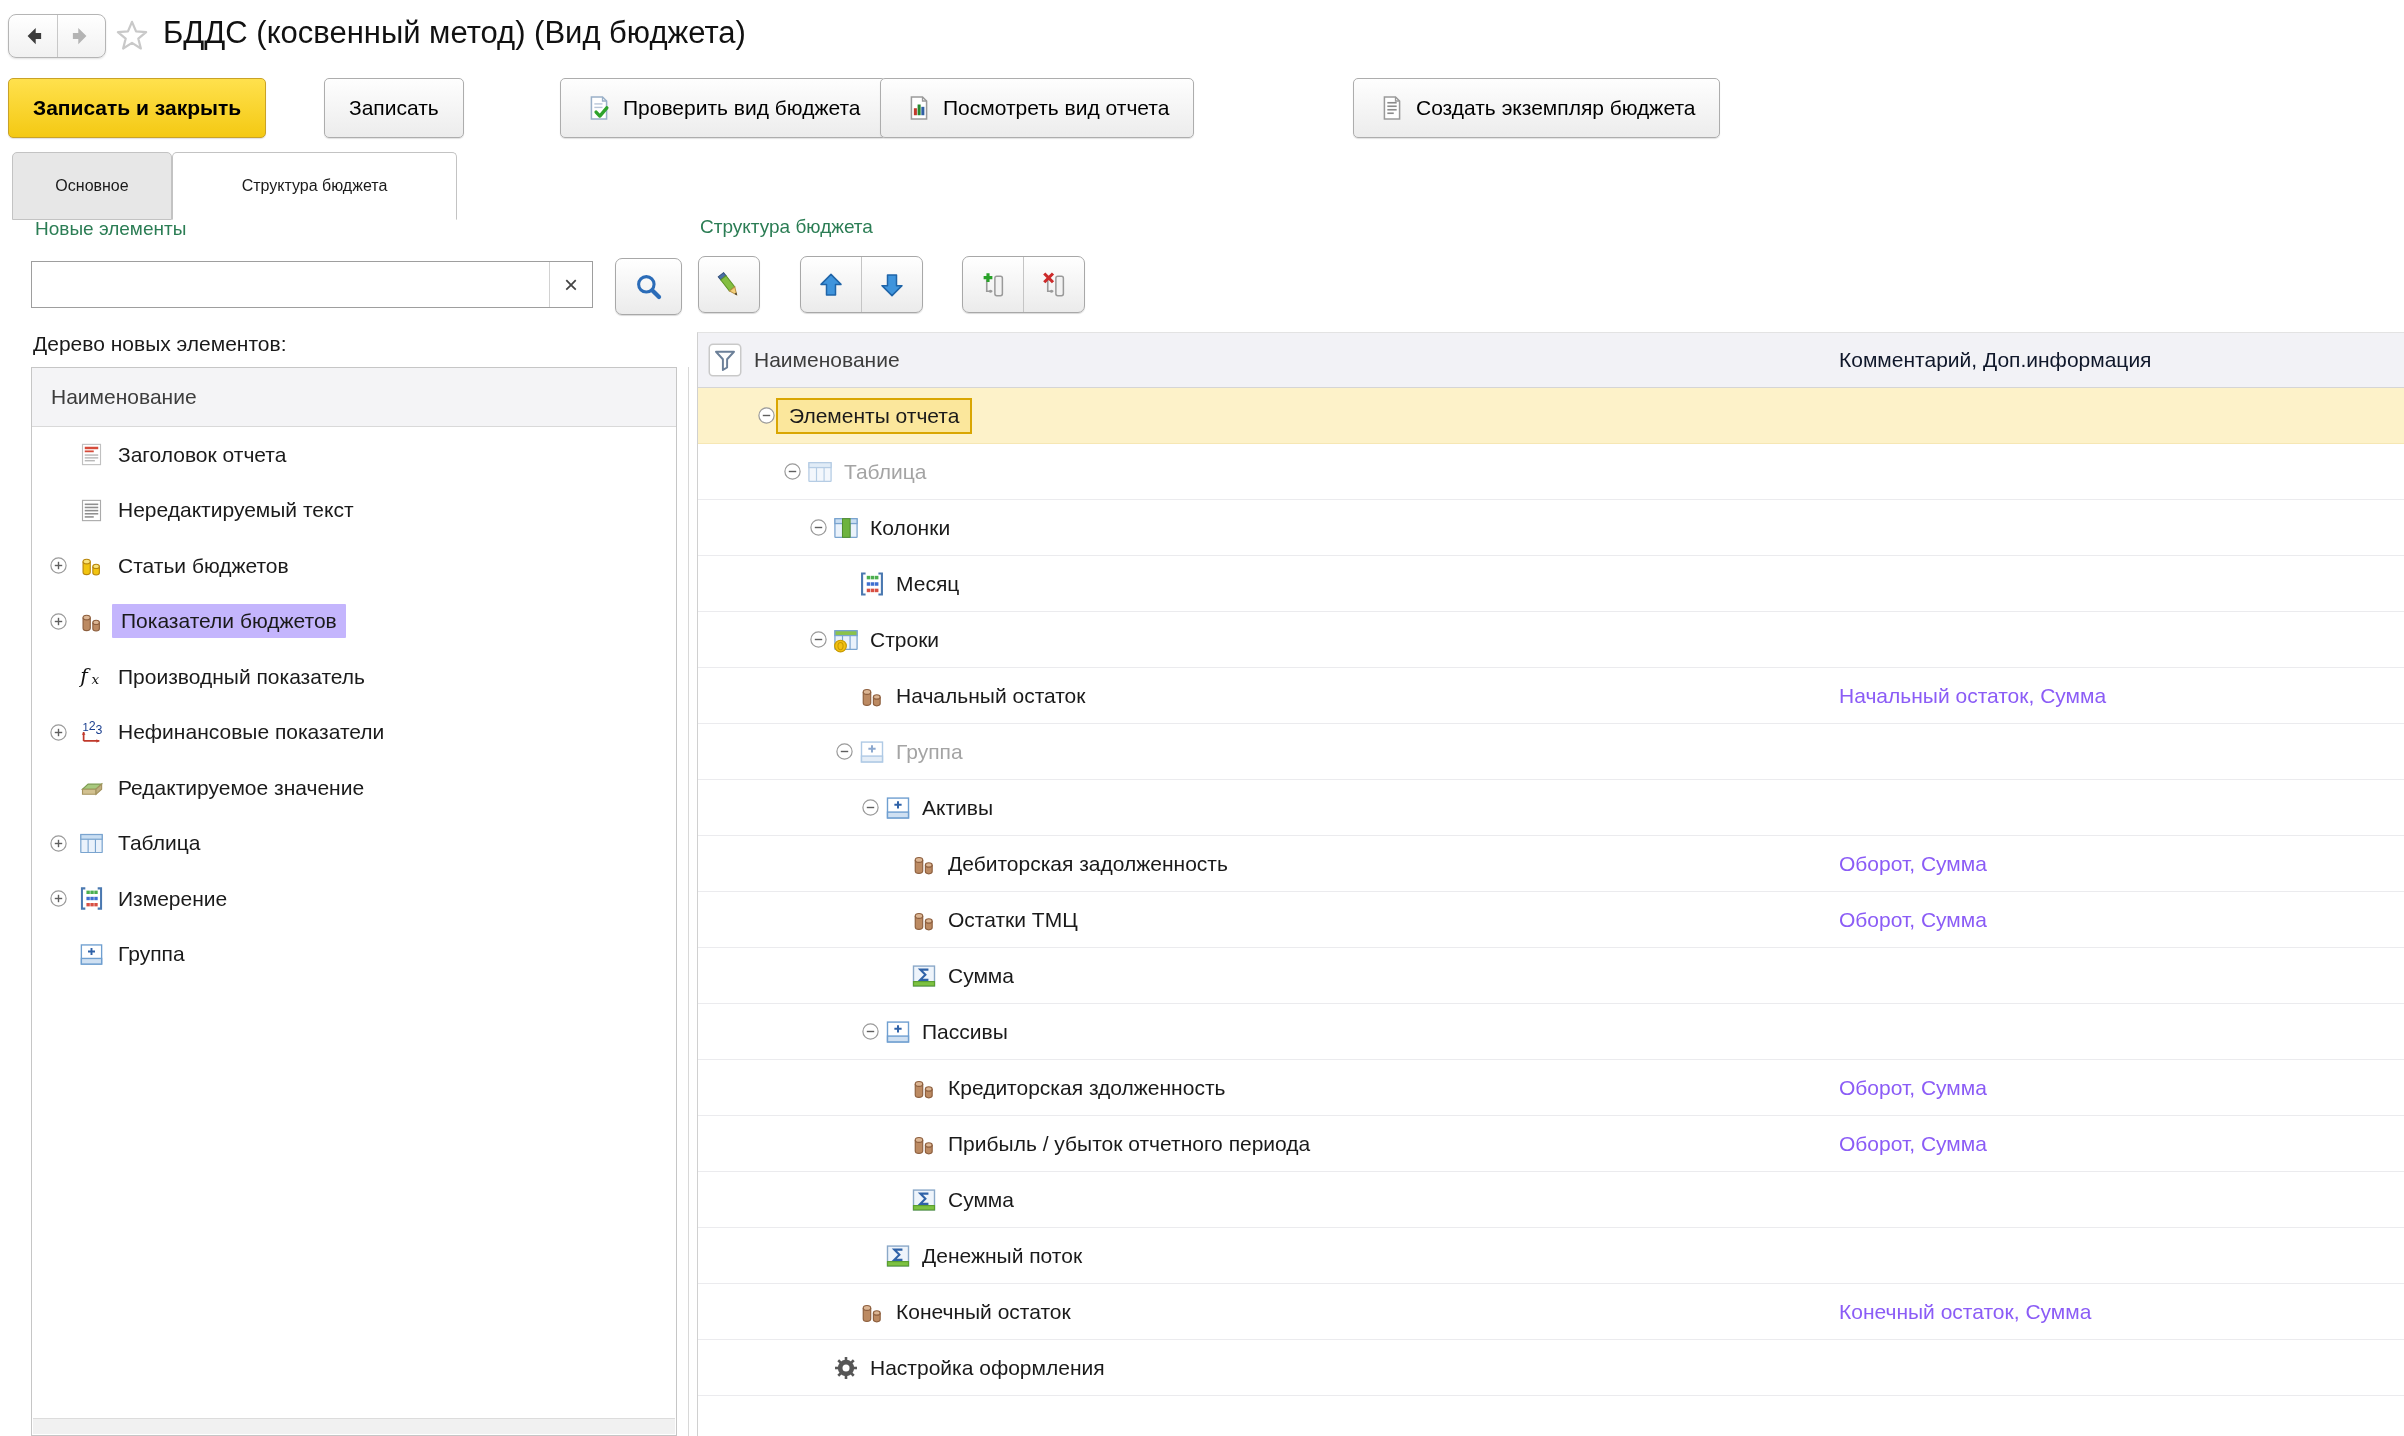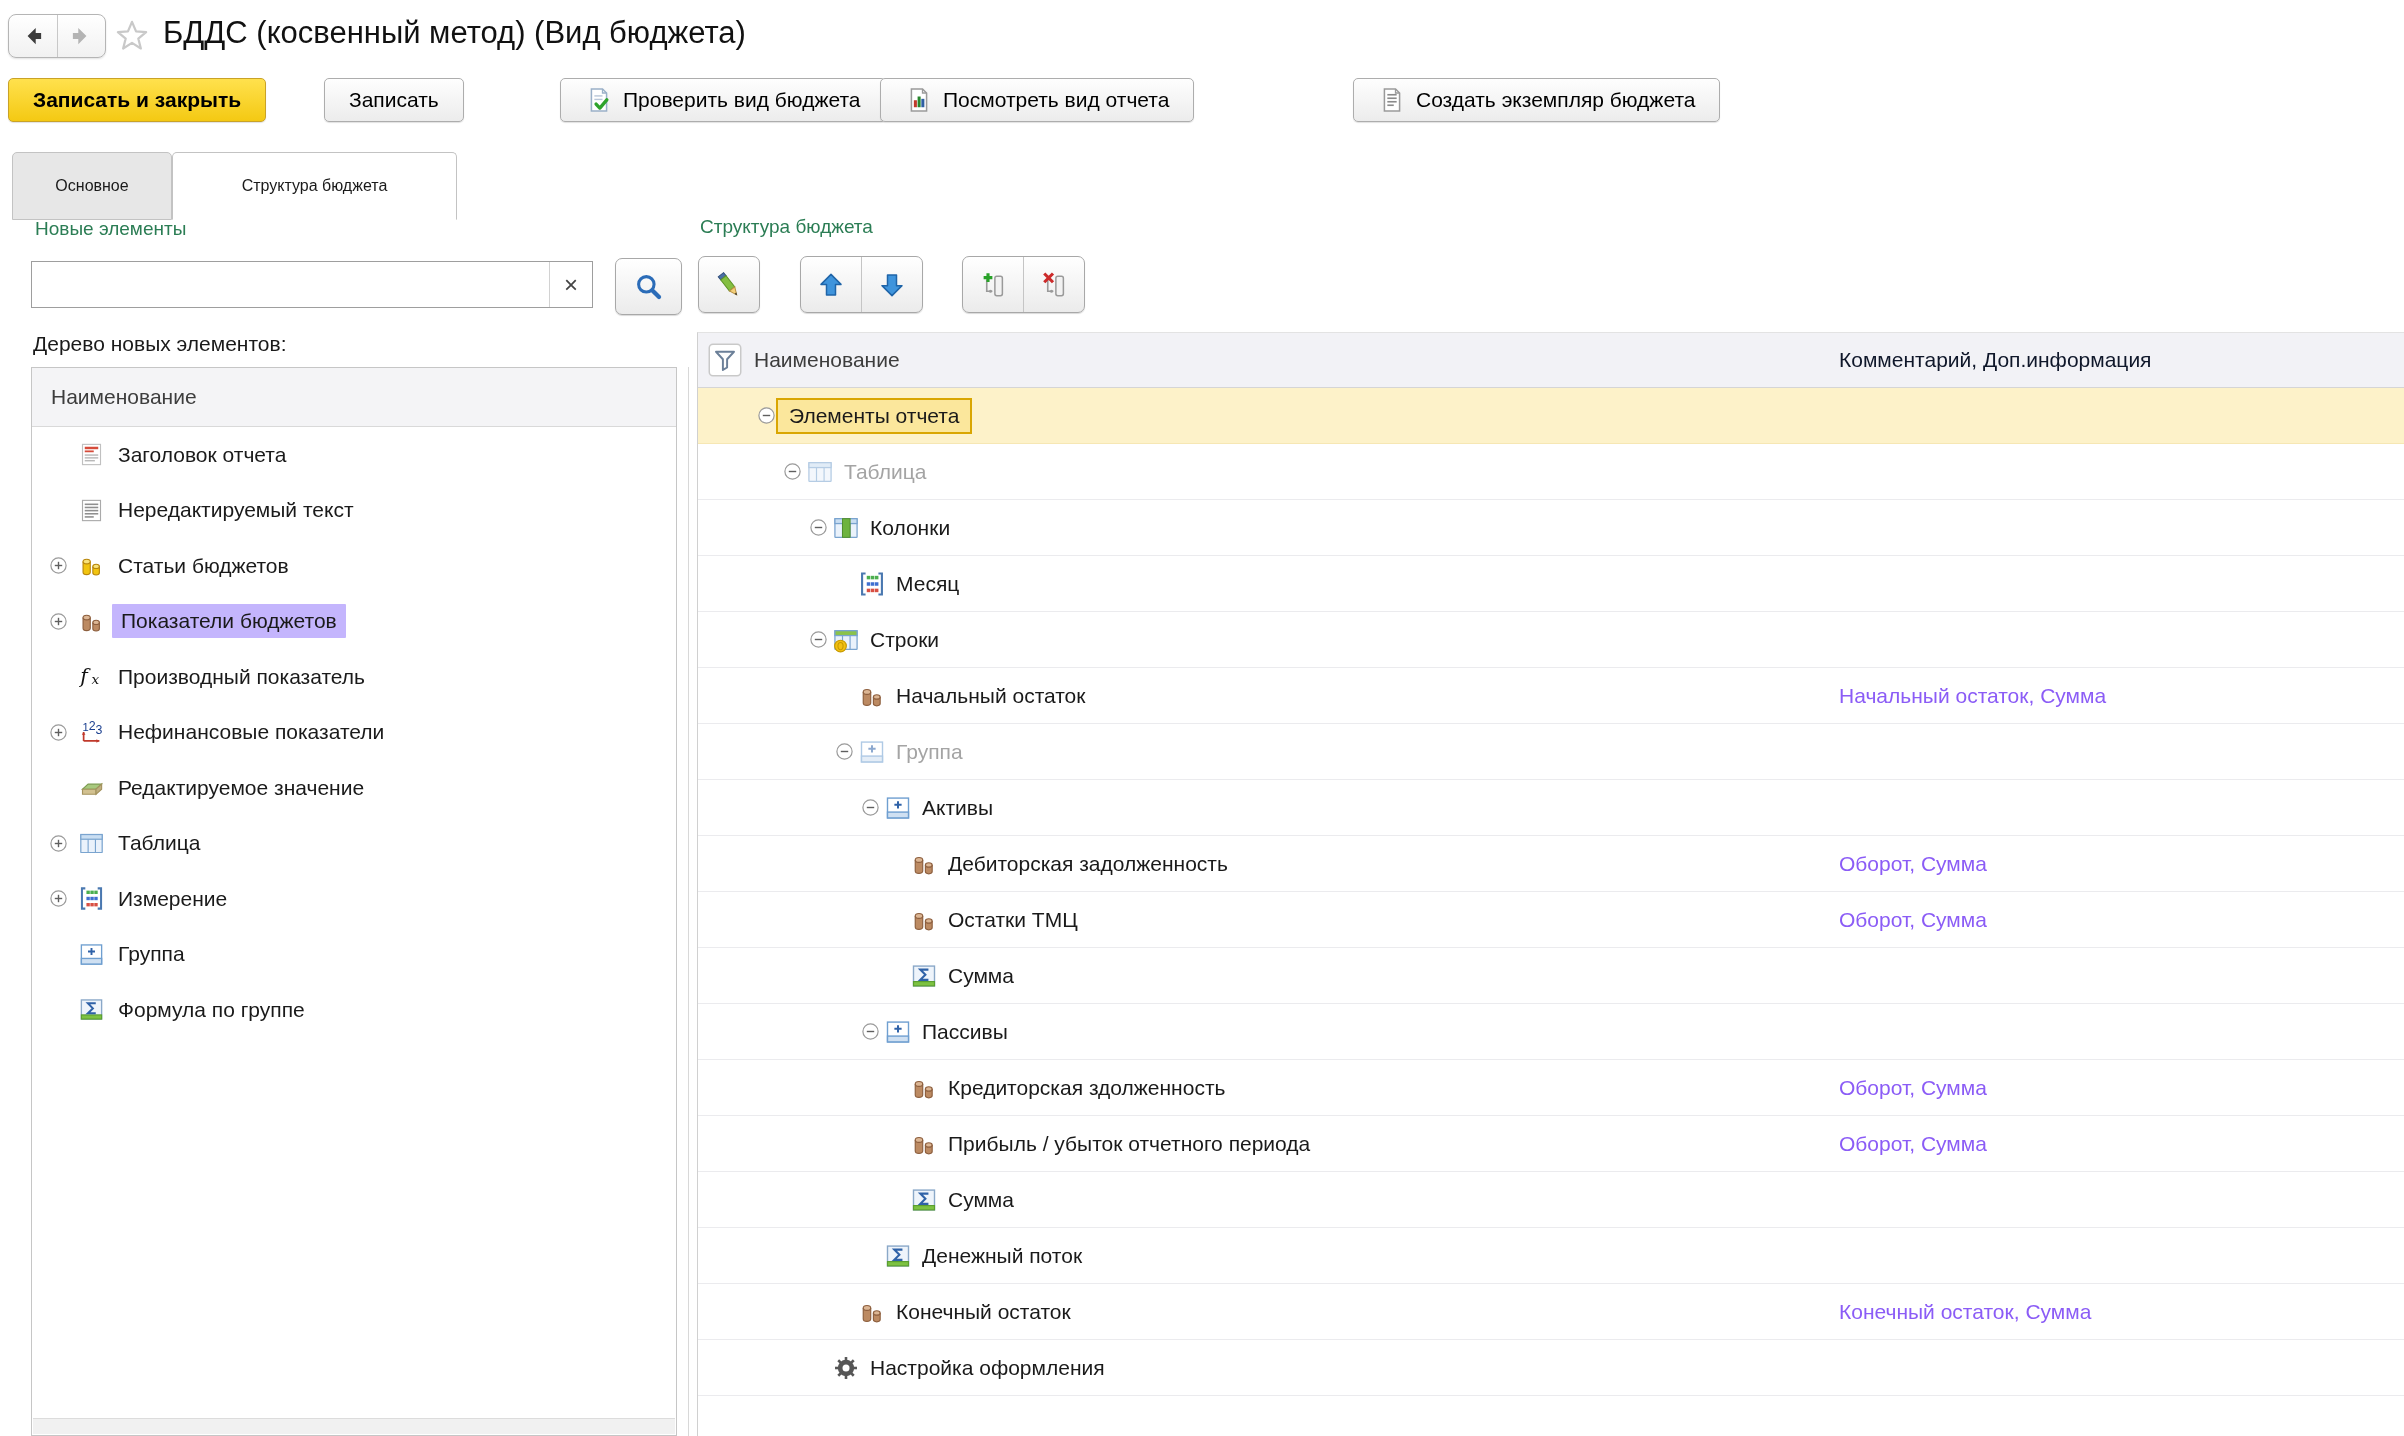--- a/index.html
+++ b/index.html
@@ -16,21 +16,21 @@
     border:1px solid #b5b5b5;border-radius:8px;background:linear-gradient(#ffffff,#f1f1f1);
     box-shadow:0 1px 2px rgba(0,0,0,.12);}
   .navbtn{flex:1;display:flex;align-items:center;justify-content:center;}
   .navbtn + .navbtn{border-left:1px solid #c8c8c8;}
   .navbtn .icon{width:26px;height:26px;}
   #fav-star{position:absolute;left:114px;top:18px;width:36px;height:36px;}
   #page-title{position:absolute;left:163px;top:10px;height:46px;line-height:46px;
     font-size:31px;color:#111;white-space:nowrap;}
 
   
-  .btn{position:absolute;top:78px;height:44px;display:inline-flex;align-items:center;gap:10px;
+  .btn{position:absolute;top:78px;height:60px;display:inline-flex;align-items:center;gap:10px;
     padding:0 24px;font-size:21px;background:linear-gradient(#fefefe,#ececec);
     border:1px solid #adadad;border-radius:5px;box-shadow:0 1px 1px rgba(0,0,0,.12);
     white-space:nowrap;cursor:default;}
   .btn .icon{width:28px;height:28px;}
   #btn-save-close{left:8px;background:linear-gradient(#ffe14d,#f4c913);border-color:#c9a227;font-weight:bold;}
   #btn-save{left:324px;}
   #btn-check{left:560px;}
   #btn-view{left:880px;}
   #btn-create{left:1353px;}
 
@@ -381,31 +381,20 @@
         <span class="lt-exp"></span>
         <span class="icon obj-icon">
           <svg xmlns="http://www.w3.org/2000/svg" viewBox="0 0 24 24">
             <rect x="3" y="3.5" width="18" height="17" fill="#fff" stroke="#6f9fd0" stroke-width="1.2"></rect>
             <rect x="3" y="15.5" width="18" height="5" fill="#cfe0f2" stroke="#6f9fd0" stroke-width="1.2"></rect>
             <path d="M12,6.2 v6.2 M8.9,9.3 h6.2" stroke="#2f62a8" stroke-width="1.7"></path>
           </svg>
         </span>
         <span class="lt-label">Группа</span>
       </div>
-      <div class="lt-row">
-        <span class="lt-exp"></span>
-        <span class="icon obj-icon">
-          <svg xmlns="http://www.w3.org/2000/svg" viewBox="0 0 24 24">
-            <rect x="3" y="3.5" width="18" height="17" fill="#eef4fb" stroke="#8aa8c8" stroke-width="1.2"></rect>
-            <rect x="3" y="16.8" width="18" height="3.7" fill="#7dc242" stroke="#5a9e2f" stroke-width="1"></rect>
-            <path d="M15.8,6.5 H8.8 L13.2,11 8.8,15.3 H15.8" fill="none" stroke="#2f62a8" stroke-width="1.8"></path>
-          </svg>
-        </span>
-        <span class="lt-label">Формула по группе</span>
-      </div>
     </div>
   <div id="lp-hscroll"></div>
 </div>
 <div id="splitter"></div>
 
 <div id="rp-title" class="panel-title">Структура бюджета</div>
 
 <div class="rtb" id="rtb-edit">
   <div class="tbtn">
     <span class="icon">

